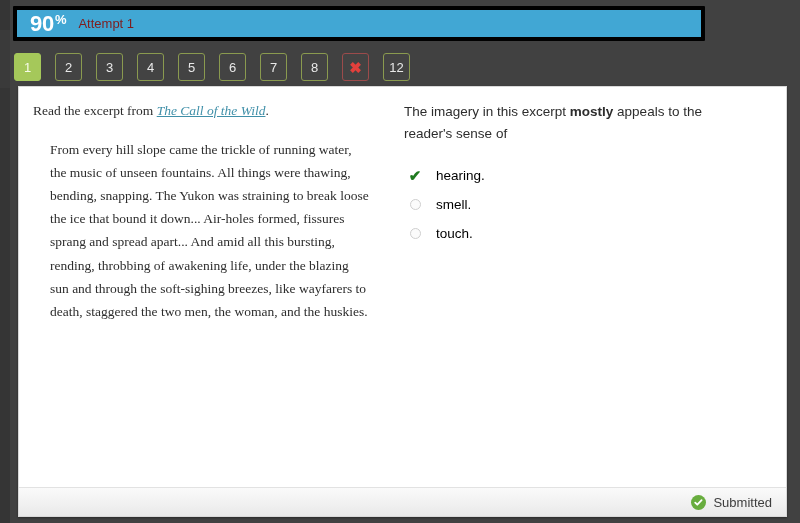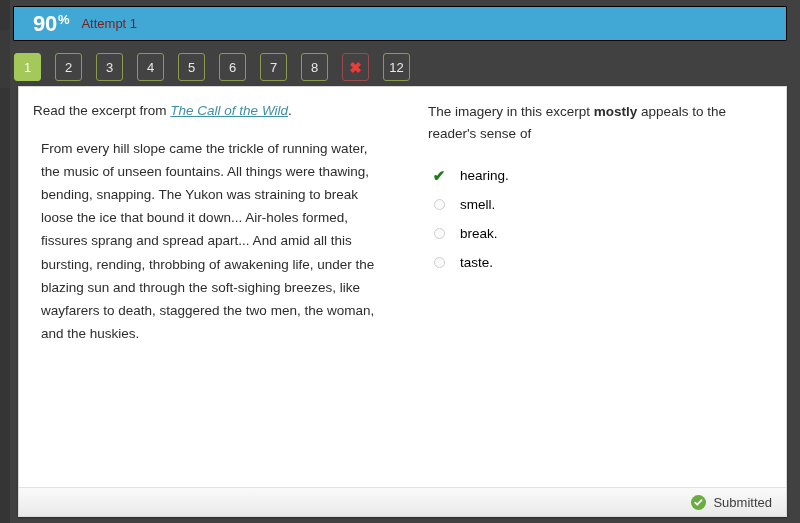--- a/index.html
+++ b/index.html
@@ -30,28 +30,28 @@
     left: 0; top: 30px;
     width: 10px; height: 58px;
     background: #3a3a3a;
   }
 
   
   .score-banner {
     position: absolute;
     left: 13px;
     top: 6px;
-    width: 774px;
+    width: 692px;
     height: 35px;
     background: #41a7d4;
-    border: 1px solid #000000;
-    box-sizing: border-box;
-    display: flex;
-    align-items: center;
-    padding-left: 19px;
+    border: 4px solid #000000;
+    box-sizing: border-box;
+    display: flex;
+    align-items: center;
+    padding-left: 13px;
     border-radius: 1px;
   }
   .score-value {
     color: #ffffff;
     font-size: 22px;
     font-weight: bold;
     letter-spacing: -0.3px;
     line-height: 1;
   }
   .score-pct {
@@ -128,45 +128,45 @@
   .card-body {
     position: absolute;
     left: 0; top: 0; right: 0;
     bottom: 36px;
     display: flex;
   }
   .col-passage {
     width: 385px;
     padding: 14px 18px 0 14px;
     box-sizing: border-box;
+    font-family: Liberation Serif, serif;
   }
   .col-question {
     flex: 1;
     padding: 14px 18px 0 0px;
     box-sizing: border-box;
-    margin-left: 24px;
   }
 
   .prompt-line {
     font-size: 13.5px;
     color: #2d2d2d;
     line-height: 1.45;
     margin: 0 0 16px 0;
   }
   .book-link {
     color: #3f8fa8;
     font-style: italic;
     text-decoration: underline;
     cursor: pointer;
   }
   .excerpt {
     font-size: 13.5px;
     color: #2d2d2d;
     line-height: 1.72;
-    margin: 8px;
+    margin: 17px;
   }
 
   .question-text {
     font-size: 13.5px;
     color: #2d2d2d;
     line-height: 1.62;
     margin: 0 0 18px 0;
     max-width: 330px;
   }
   .question-text b { font-weight: bold; }
@@ -297,27 +297,21 @@
             <li class="choice">
               <span class="choice-marker">
                 <span class="radio-circle"></span>
               </span>
               <span class="choice-label">smell.</span>
             </li>
             <li class="choice">
               <span class="choice-marker">
                 <span class="radio-circle"></span>
               </span>
-              <span class="choice-label">break.</span>
-            </li>
-            <li class="choice">
-              <span class="choice-marker">
-                <span class="radio-circle"></span>
-              </span>
-              <span class="choice-label">taste.</span>
+              <span class="choice-label">touch.</span>
             </li>
           </ul>
       </div>
 
     </div>
 
     <div class="card-footer">
       <div class="submitted-badge">
         <span class="badge-circle">
           <svg width="11" height="11" viewBox="0 0 11 11">

